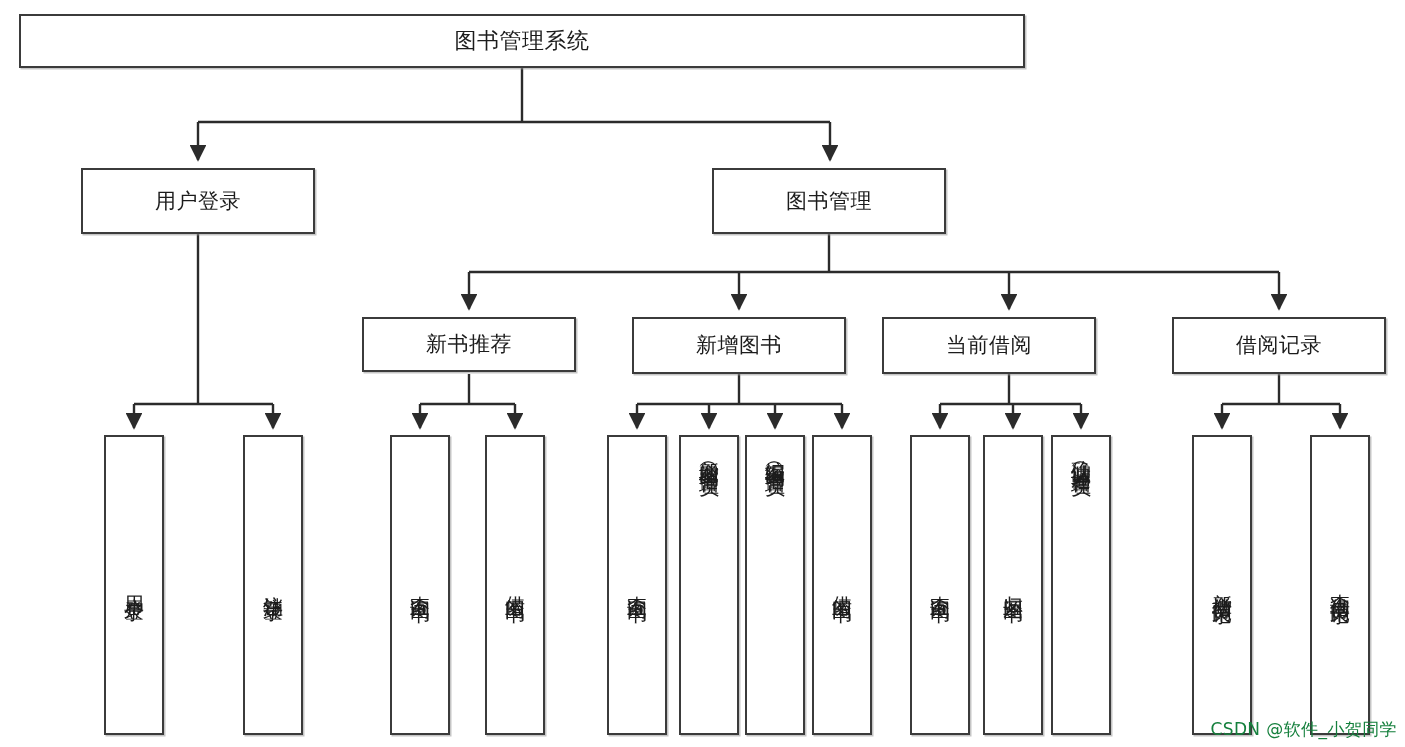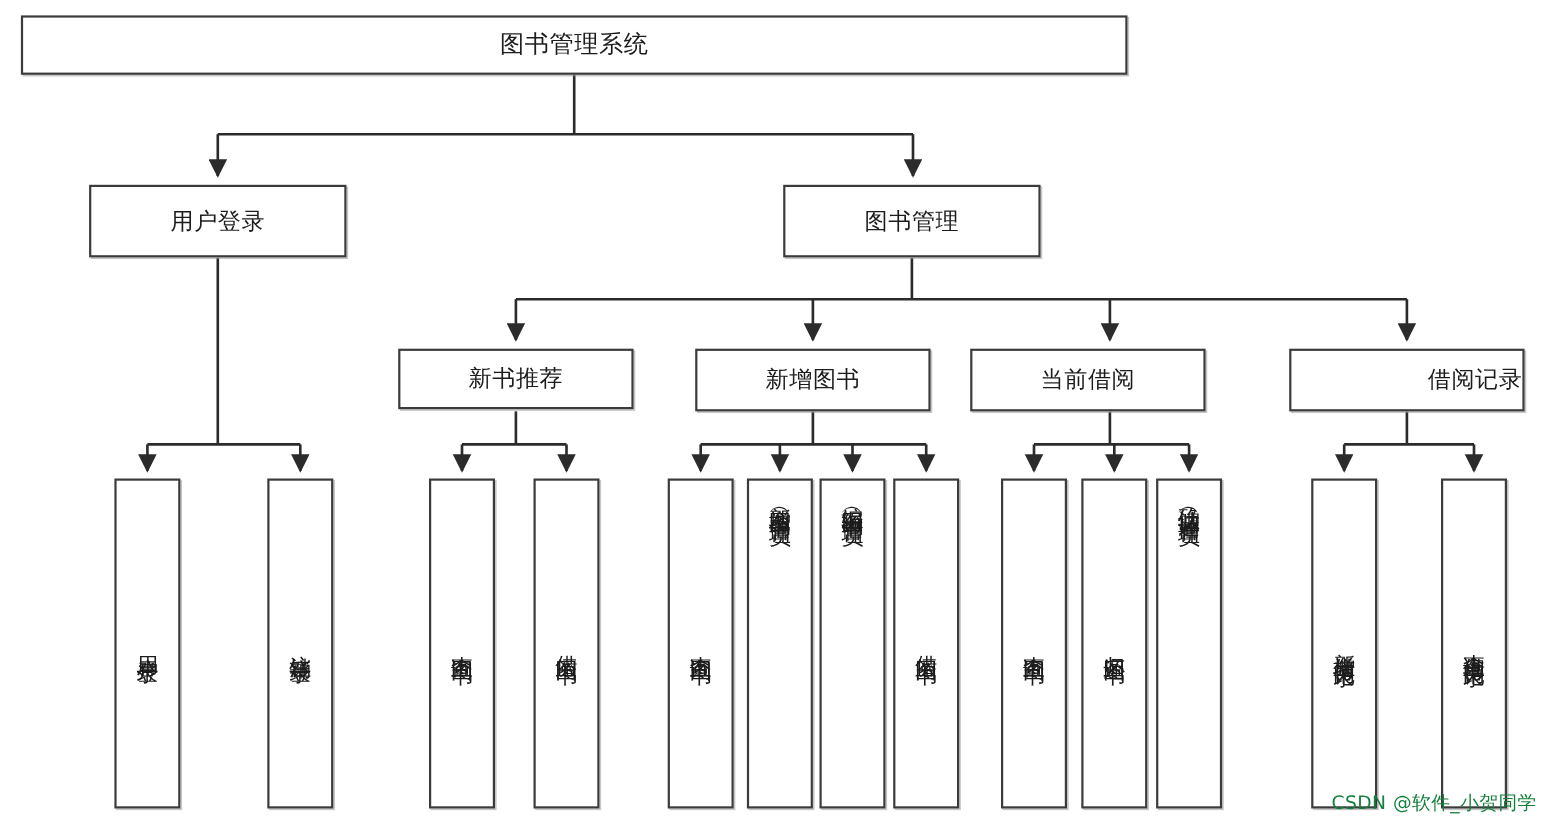--- a/index.html
+++ b/index.html
@@ -141,21 +141,21 @@
 
   <div class="node level2" style="left:362px; top:317px; width:214px; height:55px;">
     <span class="label">新书推荐</span>
   </div>
   <div class="node level2" style="left:632px; top:317px; width:214px; height:57px;">
     <span class="label">新增图书</span>
   </div>
   <div class="node level2" style="left:882px; top:317px; width:214px; height:57px;">
     <span class="label">当前借阅</span>
   </div>
-  <div class="node level2" style="left:1172px; top:317px; width:214px; height:57px;justify-content:flex-end;">
+  <div class="node level2" style="left:1172px; top:317px; width:214px; height:57px;">
     <span class="label">借阅记录</span>
   </div>
 
   <div class="node leaf centered" style="left:104px; top:435px; width:60px; height:300px;">
     <span class="label">用户登录</span>
   </div>
   <div class="node leaf centered" style="left:243px; top:435px; width:60px; height:300px;">
     <span class="label">注销登录</span>
   </div>
 

